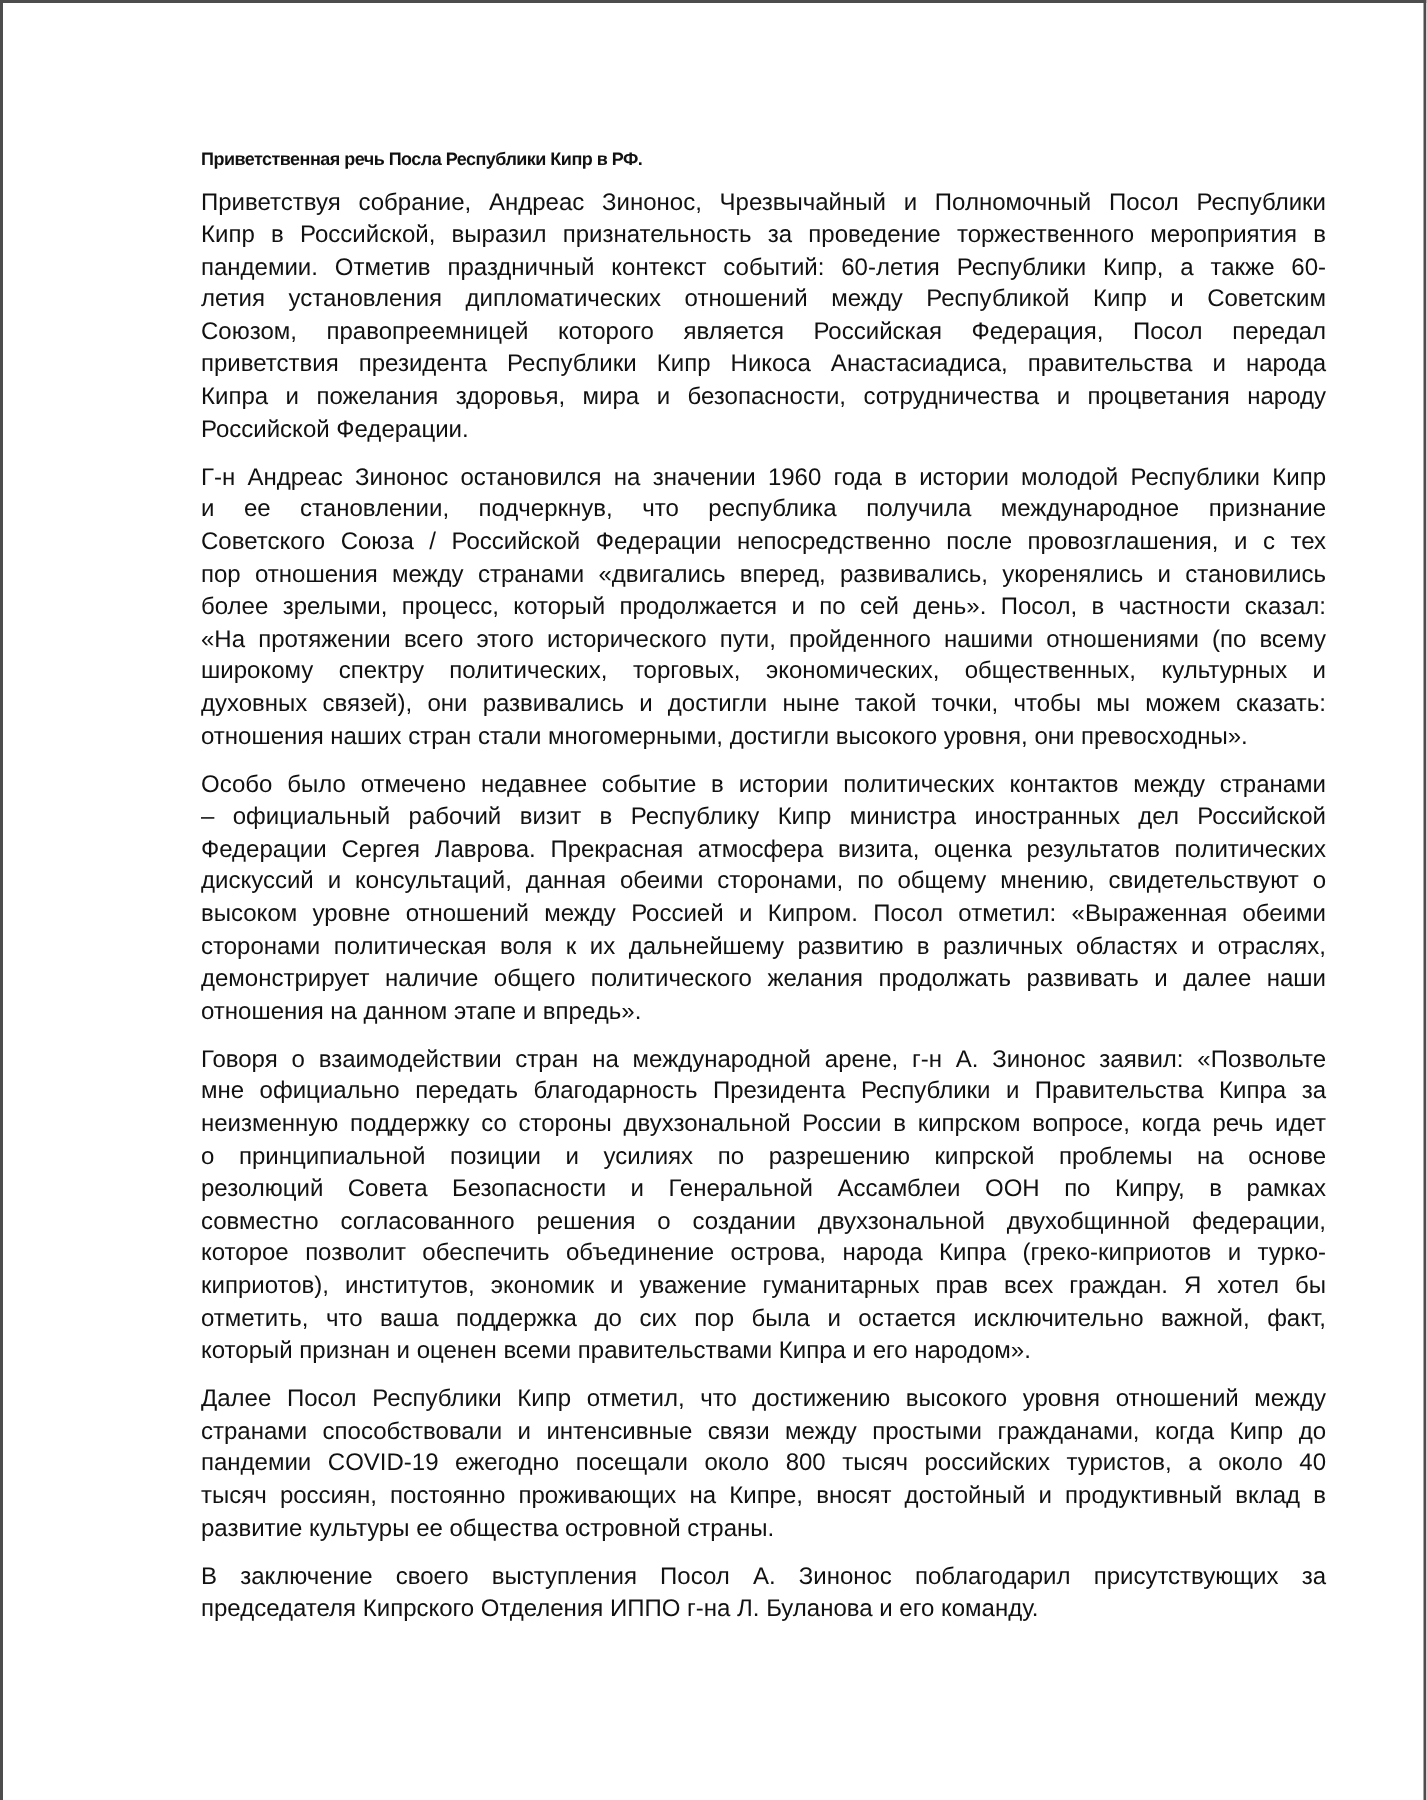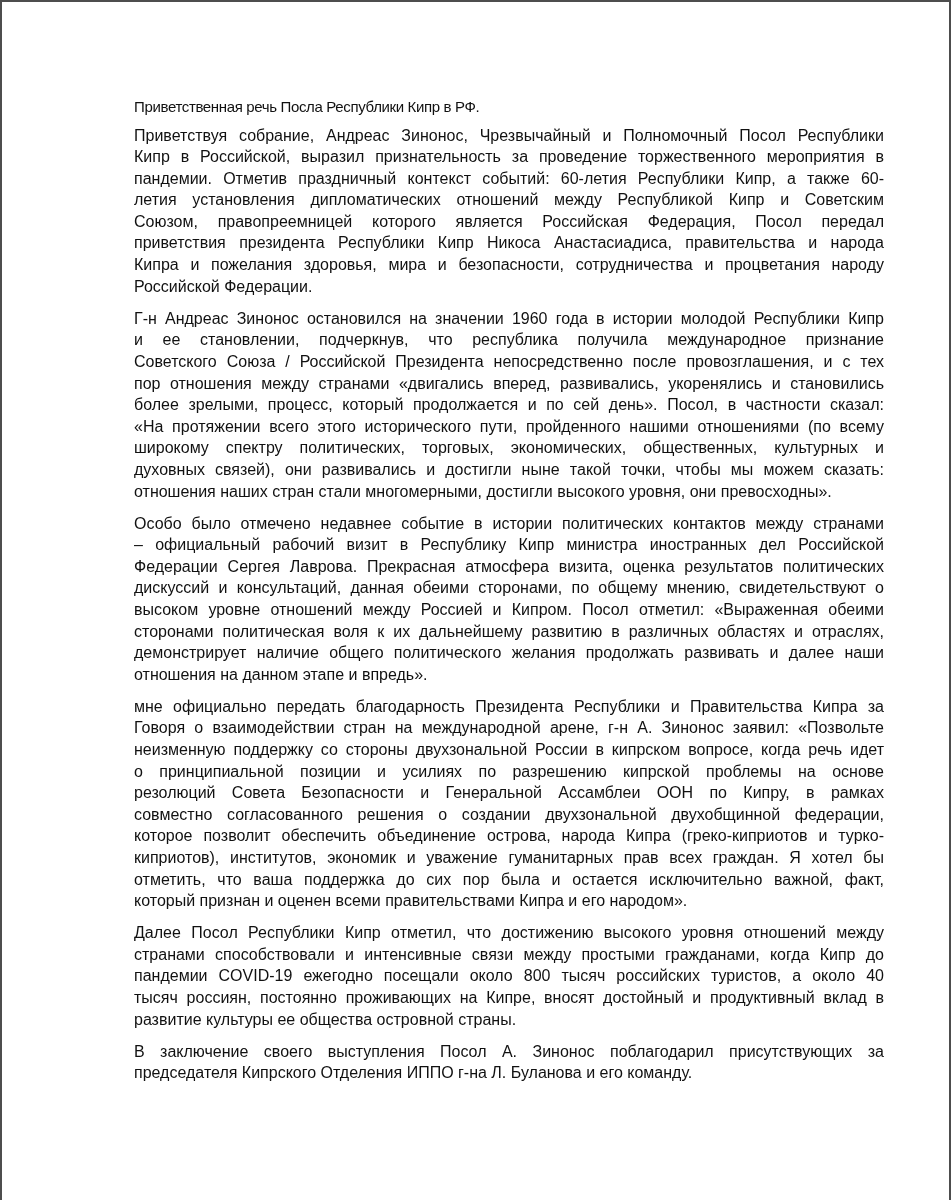--- a/index.html
+++ b/index.html
@@ -7,21 +7,21 @@
   .page {
     position: absolute; left: 0; top: 0; width: 947px; height: 1200px;
     border-left: 2px solid #4d4d4d; border-right: 2px solid #4d4d4d; border-top: 2px solid #4d4d4d;
     background: #ffffff;
   }
   .content {
     position: absolute; left: 132px; top: 94px; width: 750px;
     font-family: "Liberation Sans", sans-serif; font-size: 16px; color: #111111;
   }
   .title {
-    font-weight: normal; font-size: 15px; line-height: 21.5px; height: 21.5px;
+    font-weight: bold; font-size: 12px; line-height: 21.5px; height: 21.5px;
     letter-spacing: -0.35px; white-space: nowrap; margin: 0 0 7px 0;
   }
   .para { margin: 0 0 10.5px 0; }
   .line {
     display: block; line-height: 21.6px; height: 21.6px; white-space: nowrap;
     text-align: justify; text-align-last: justify; overflow: visible;
   }
   .line.last { text-align: right; text-align-last: left; }
 </style>
 </head>
@@ -38,43 +38,43 @@
       <span class="line">летия установления дипломатических отношений между Республикой Кипр и Советским</span>
       <span class="line">Союзом, правопреемницей которого является Российская Федерация, Посол передал</span>
       <span class="line">приветствия президента Республики Кипр Никоса Анастасиадиса, правительства и народа</span>
       <span class="line">Кипра и пожелания здоровья, мира и безопасности, сотрудничества и процветания народу</span>
       <span class="line last">Российской Федерации.</span>
     </div>
 
     <div class="para">
       <span class="line">Г-н Андреас Зинонос остановился на значении 1960 года в истории молодой Республики Кипр</span>
       <span class="line">и ее становлении, подчеркнув, что республика получила международное признание</span>
-      <span class="line">Советского Союза / Российской Президента непосредственно после провозглашения, и с тех</span>
+      <span class="line">Советского Союза / Российской Федерации непосредственно после провозглашения, и с тех</span>
       <span class="line">пор отношения между странами «двигались вперед, развивались, укоренялись и становились</span>
       <span class="line">более зрелыми, процесс, который продолжается и по сей день». Посол, в частности сказал:</span>
       <span class="line">«На протяжении всего этого исторического пути, пройденного нашими отношениями (по всему</span>
       <span class="line">широкому спектру политических, торговых, экономических, общественных, культурных и</span>
       <span class="line">духовных связей), они развивались и достигли ныне такой точки, чтобы мы можем сказать:</span>
       <span class="line last">отношения наших стран стали многомерными, достигли высокого уровня, они превосходны».</span>
     </div>
 
     <div class="para">
       <span class="line">Особо было отмечено недавнее событие в истории политических контактов между странами</span>
       <span class="line">– официальный рабочий визит в Республику Кипр министра иностранных дел Российской</span>
       <span class="line">Федерации Сергея Лаврова. Прекрасная атмосфера визита, оценка результатов политических</span>
       <span class="line">дискуссий и консультаций, данная обеими сторонами, по общему мнению, свидетельствуют о</span>
       <span class="line">высоком уровне отношений между Россией и Кипром. Посол отметил: «Выраженная обеими</span>
       <span class="line">сторонами политическая воля к их дальнейшему развитию в различных областях и отраслях,</span>
       <span class="line">демонстрирует наличие общего политического желания продолжать развивать и далее наши</span>
       <span class="line last">отношения на данном этапе и впредь».</span>
     </div>
 
     <div class="para">
+      <span class="line">Говоря о взаимодействии стран на международной арене, г-н А. Зинонос заявил: «Позвольте</span>
       <span class="line">мне официально передать благодарность Президента Республики и Правительства Кипра за</span>
-      <span class="line">Говоря о взаимодействии стран на международной арене, г-н А. Зинонос заявил: «Позвольте</span>
       <span class="line">неизменную поддержку со стороны двухзональной России в кипрском вопросе, когда речь идет</span>
       <span class="line">о принципиальной позиции и усилиях по разрешению кипрской проблемы на основе</span>
       <span class="line">резолюций Совета Безопасности и Генеральной Ассамблеи ООН по Кипру, в рамках</span>
       <span class="line">совместно согласованного решения о создании двухзональной двухобщинной федерации,</span>
       <span class="line">которое позволит обеспечить объединение острова, народа Кипра (греко-киприотов и турко-</span>
       <span class="line">киприотов), институтов, экономик и уважение гуманитарных прав всех граждан. Я хотел бы</span>
       <span class="line">отметить, что ваша поддержка до сих пор была и остается исключительно важной, факт,</span>
       <span class="line last">который признан и оценен всеми правительствами Кипра и его народом».</span>
     </div>
 

